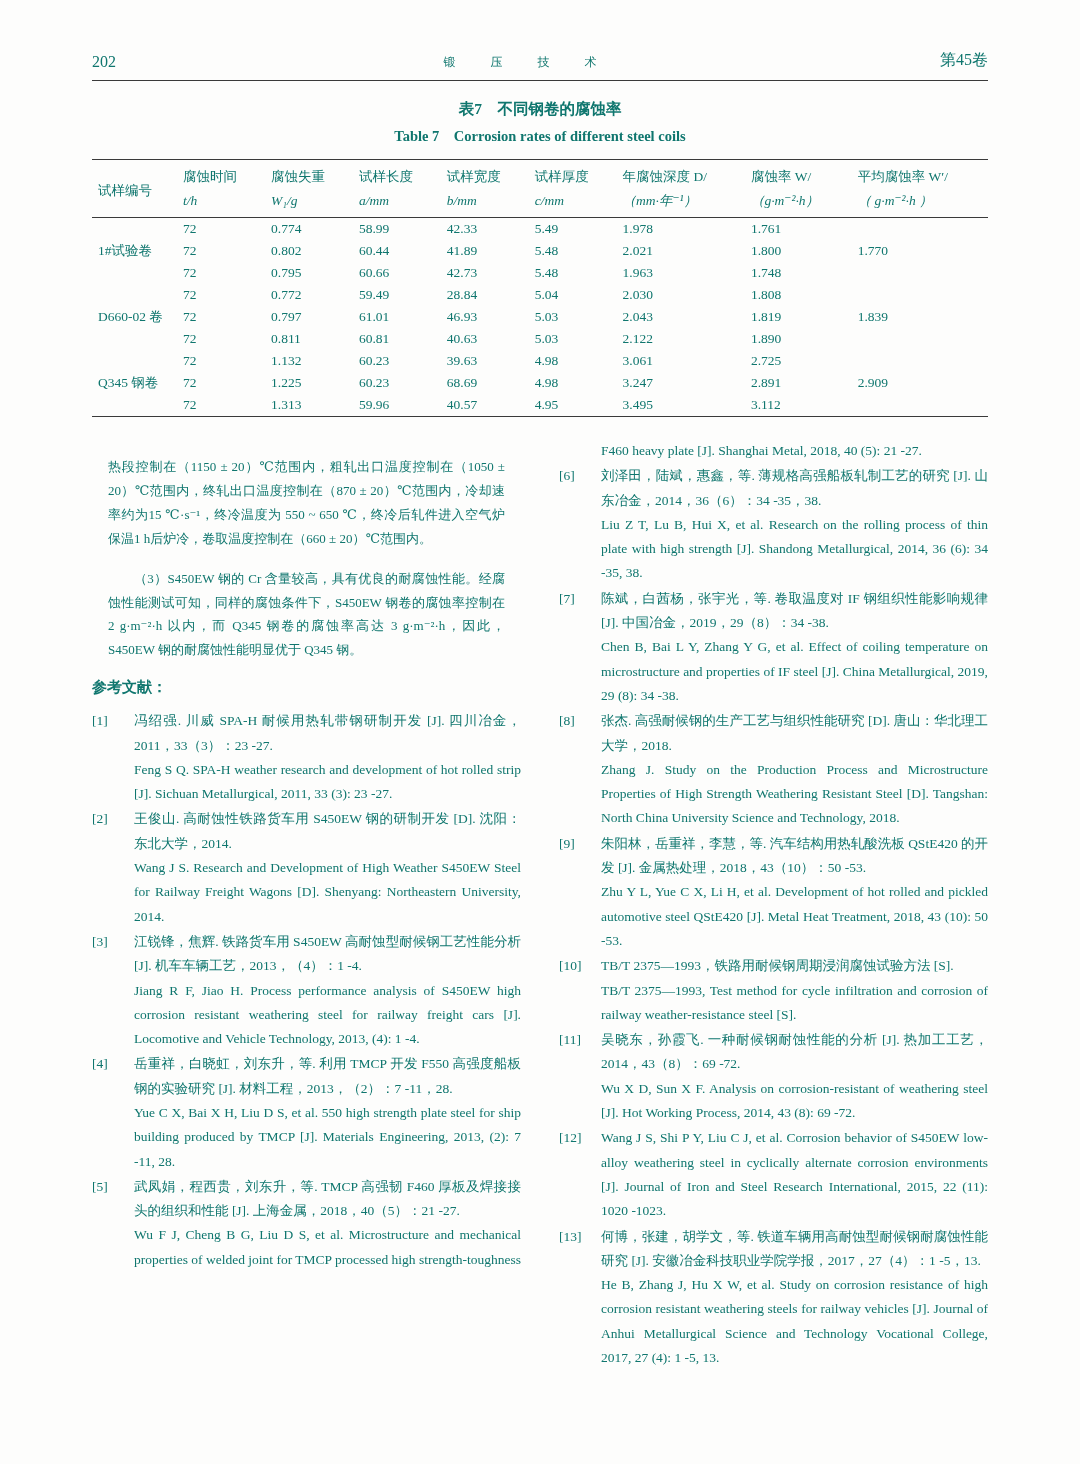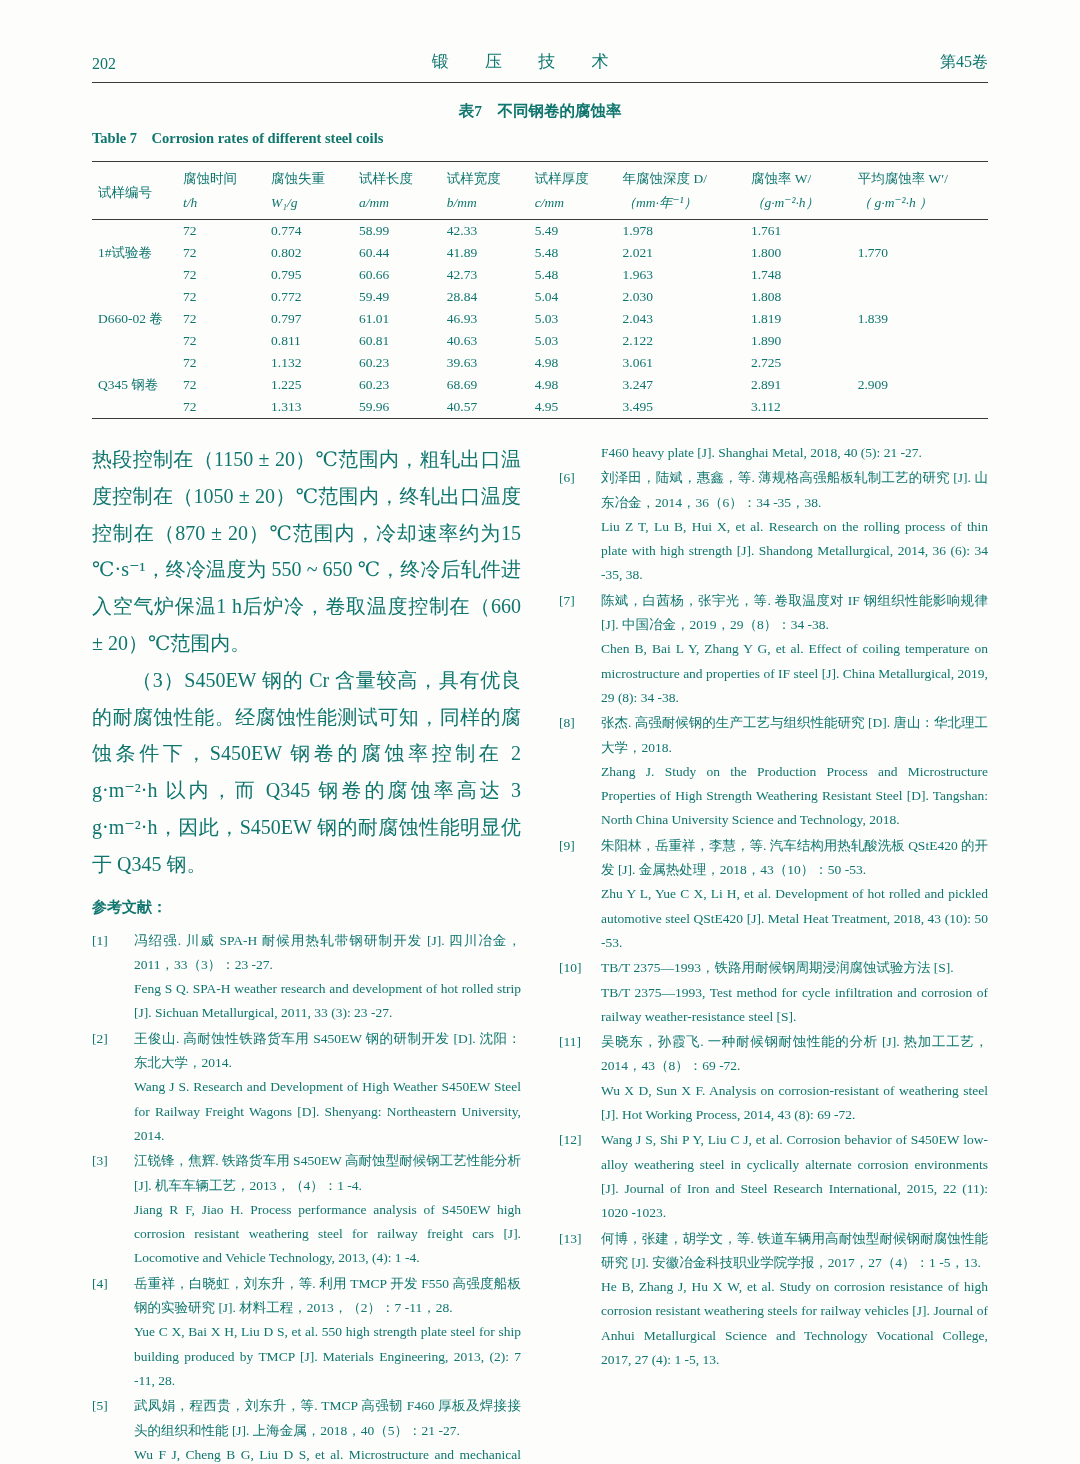--- a/index.html
+++ b/index.html
@@ -7,41 +7,41 @@
     width:1080px; height:1464px; margin:0 auto; background:#fdfdfc;
     box-sizing:border-box; padding:50px 92px 28px 92px;
     font-family:"Liberation Serif","DejaVu Serif",serif; color:#0f766e;
     overflow:hidden; position:relative;
   }
   
   .page-header {
     display:flex; justify-content:space-between; align-items:flex-end;
     font-size:16px; padding-bottom:9px; border-bottom:1.6px solid #3a3a3a;
   }
-  .journal-title { letter-spacing:16px; font-size:17px; }
+  .journal-title { letter-spacing:16px; font-size:12px; }
   
   .table-block { margin-top:18px; }
   .tbl-title-zh { text-align:center; font-weight:bold; font-size:15.5px; }
-  .tbl-title-en { text-align:left; font-weight:bold; font-size:14.5px; margin-top:7px; }
+  .tbl-title-en { text-align:center; font-weight:bold; font-size:14.5px; margin-top:7px; }
   table.data {
     width:100%; border-collapse:collapse; margin-top:13px; font-size:13.5px;
     border-top:1.6px solid #3a3a3a; border-bottom:1.6px solid #3a3a3a;
   }
   table.data thead { border-bottom:1px solid #3a3a3a; }
   table.data th, table.data td {
     font-weight:normal; text-align:left; padding:3px 6px; white-space:nowrap;
   }
   table.data th.h1 { padding-top:8px; }
   table.data th.unit { font-style:italic; padding-bottom:7px; }
   table.data td.group-name, table.data td.avg { vertical-align:middle; }
   table.data .sample-col { width:9.5%; }
   
   .columns { display:flex; gap:38px; margin-top:22px; }
   .col { flex:1 1 0; min-width:0; }
-  .para { font-size:20px; line-height:1.84; text-align:justify; margin:0; }
+  .para { font-size:13px; line-height:1.84; text-align:justify; margin:16px; }
   .para.indent { text-indent:2em; }
   .refs-heading { font-size:15px; font-weight:bold; margin:15px 0 12px 0; }
   .ref { display:flex; font-size:13.5px; line-height:1.8; margin-bottom:1px; }
   .ref-num { flex:0 0 42px; width:42px; }
   .ref-body { flex:1 1 auto; min-width:0; }
   .ref-body p { margin:0; text-align:justify; }
 </style>
 </head>
 <body>
 

